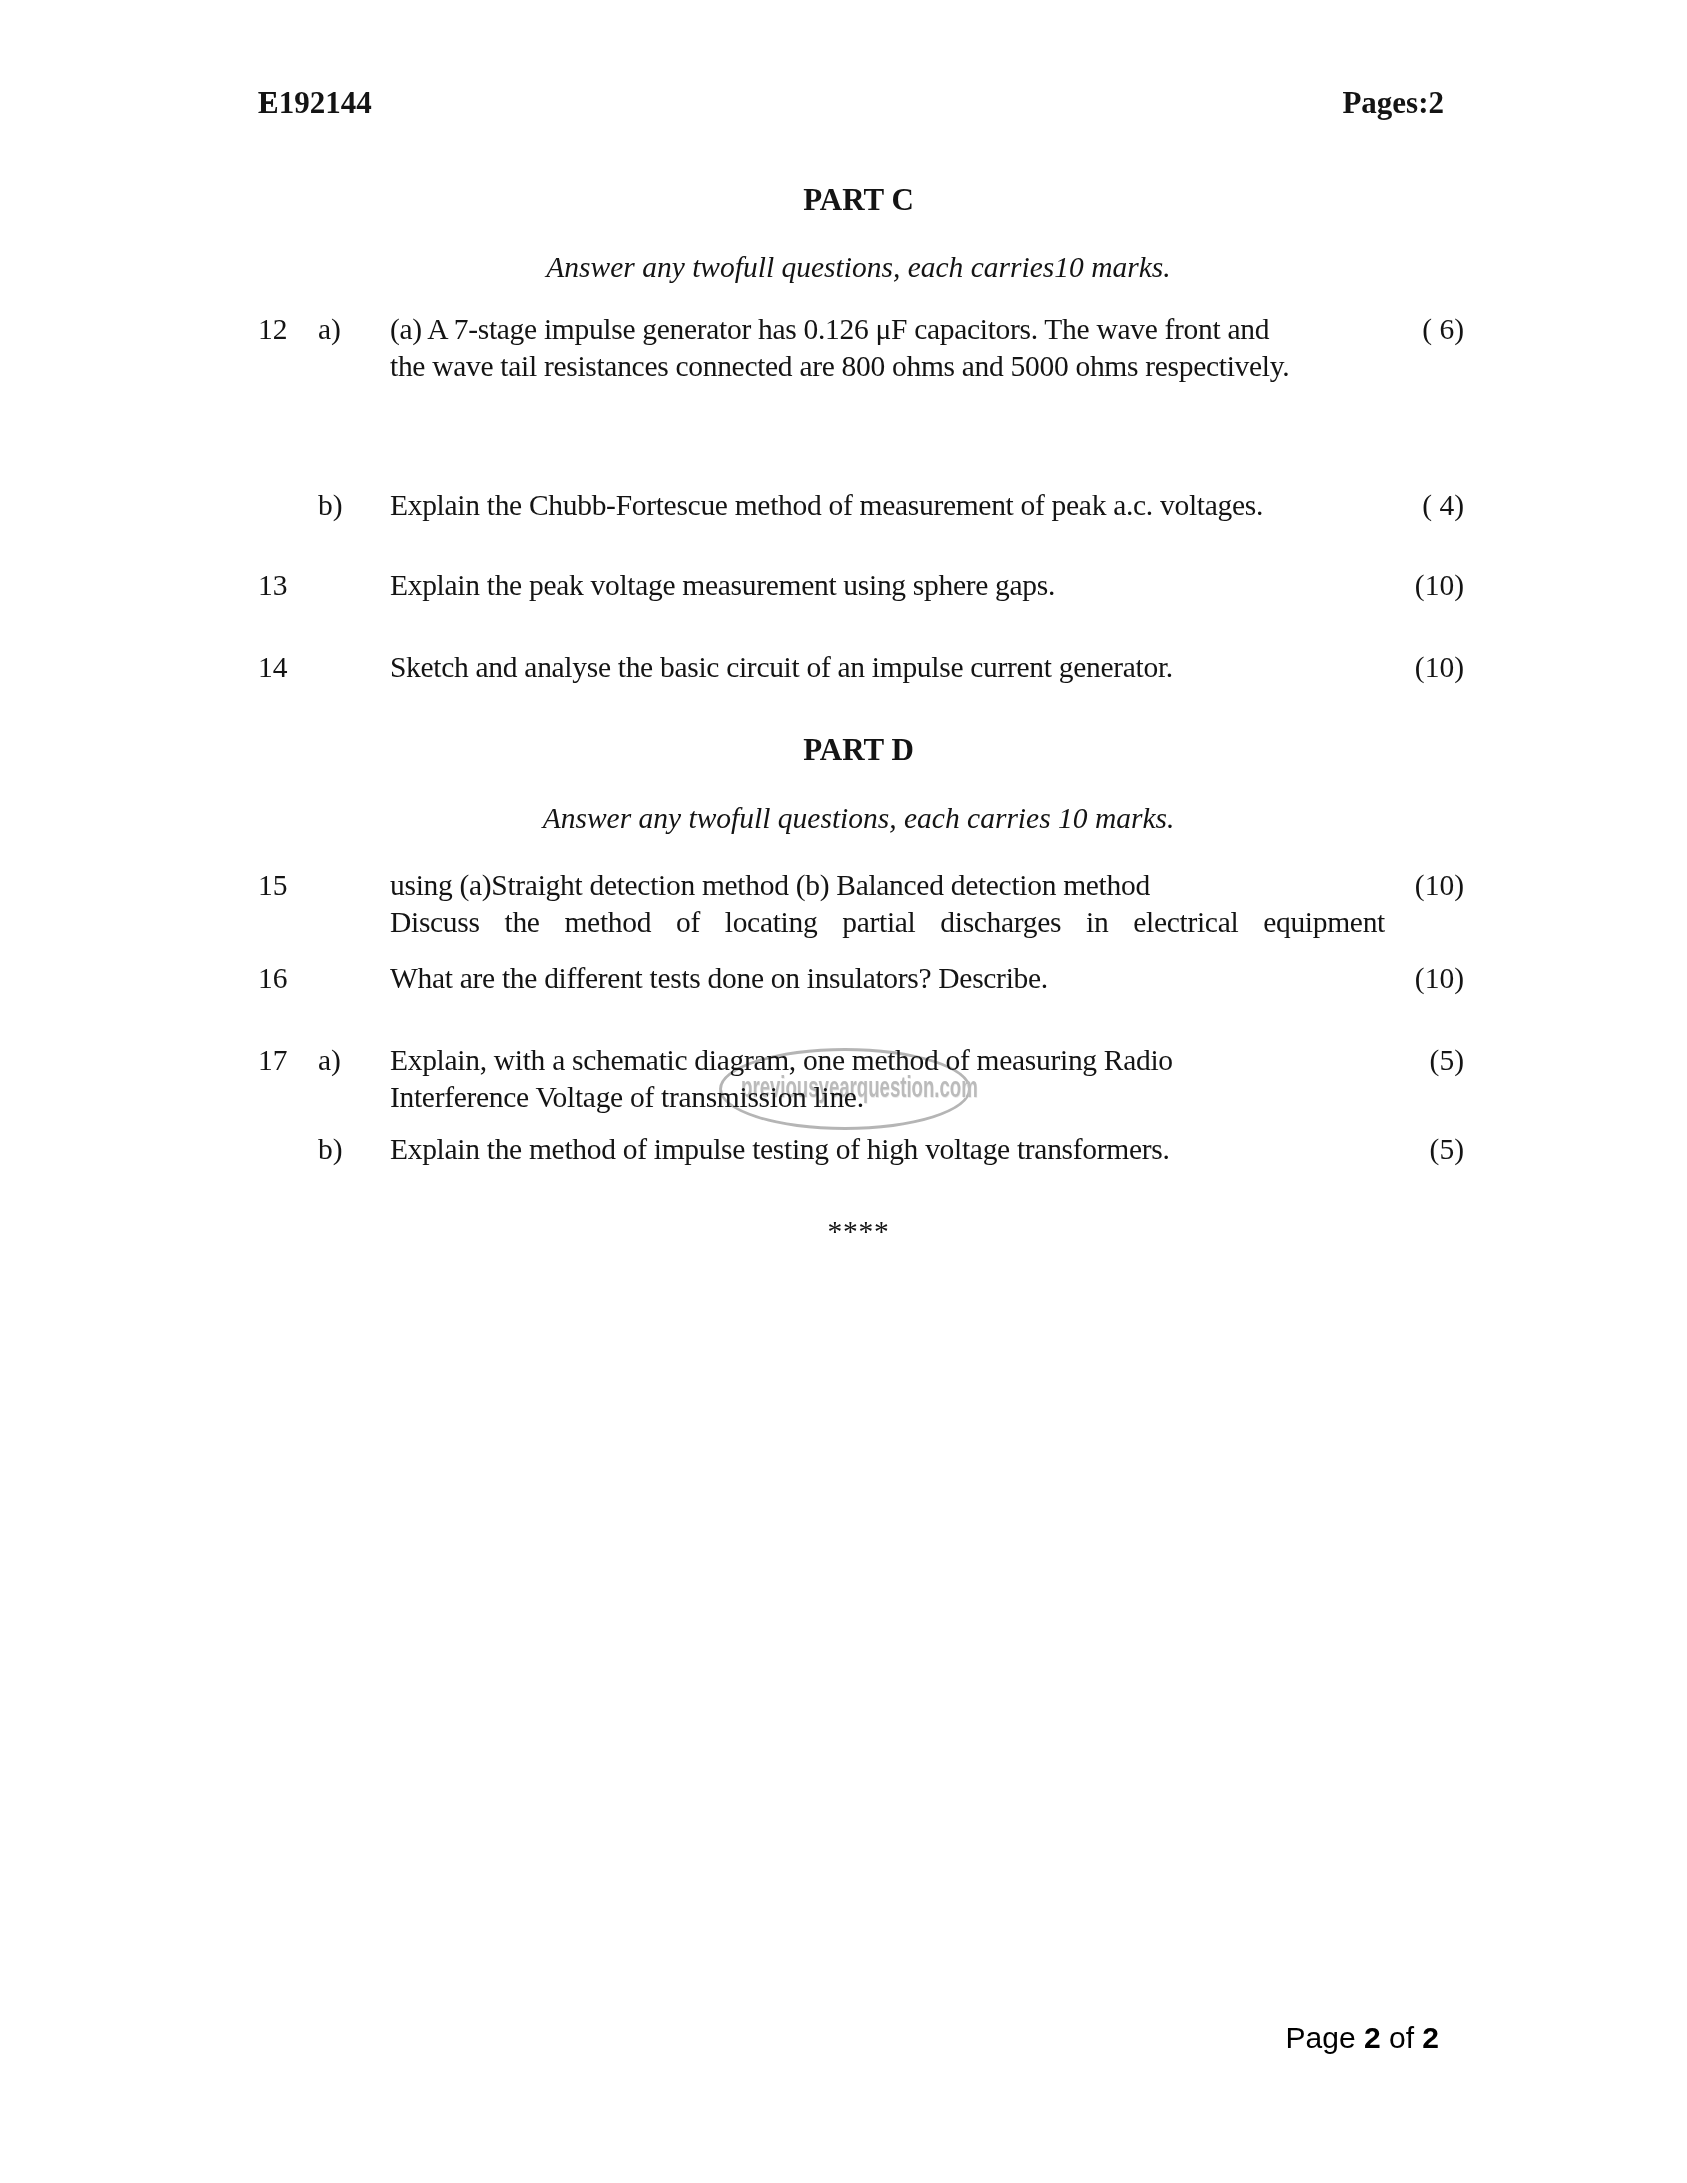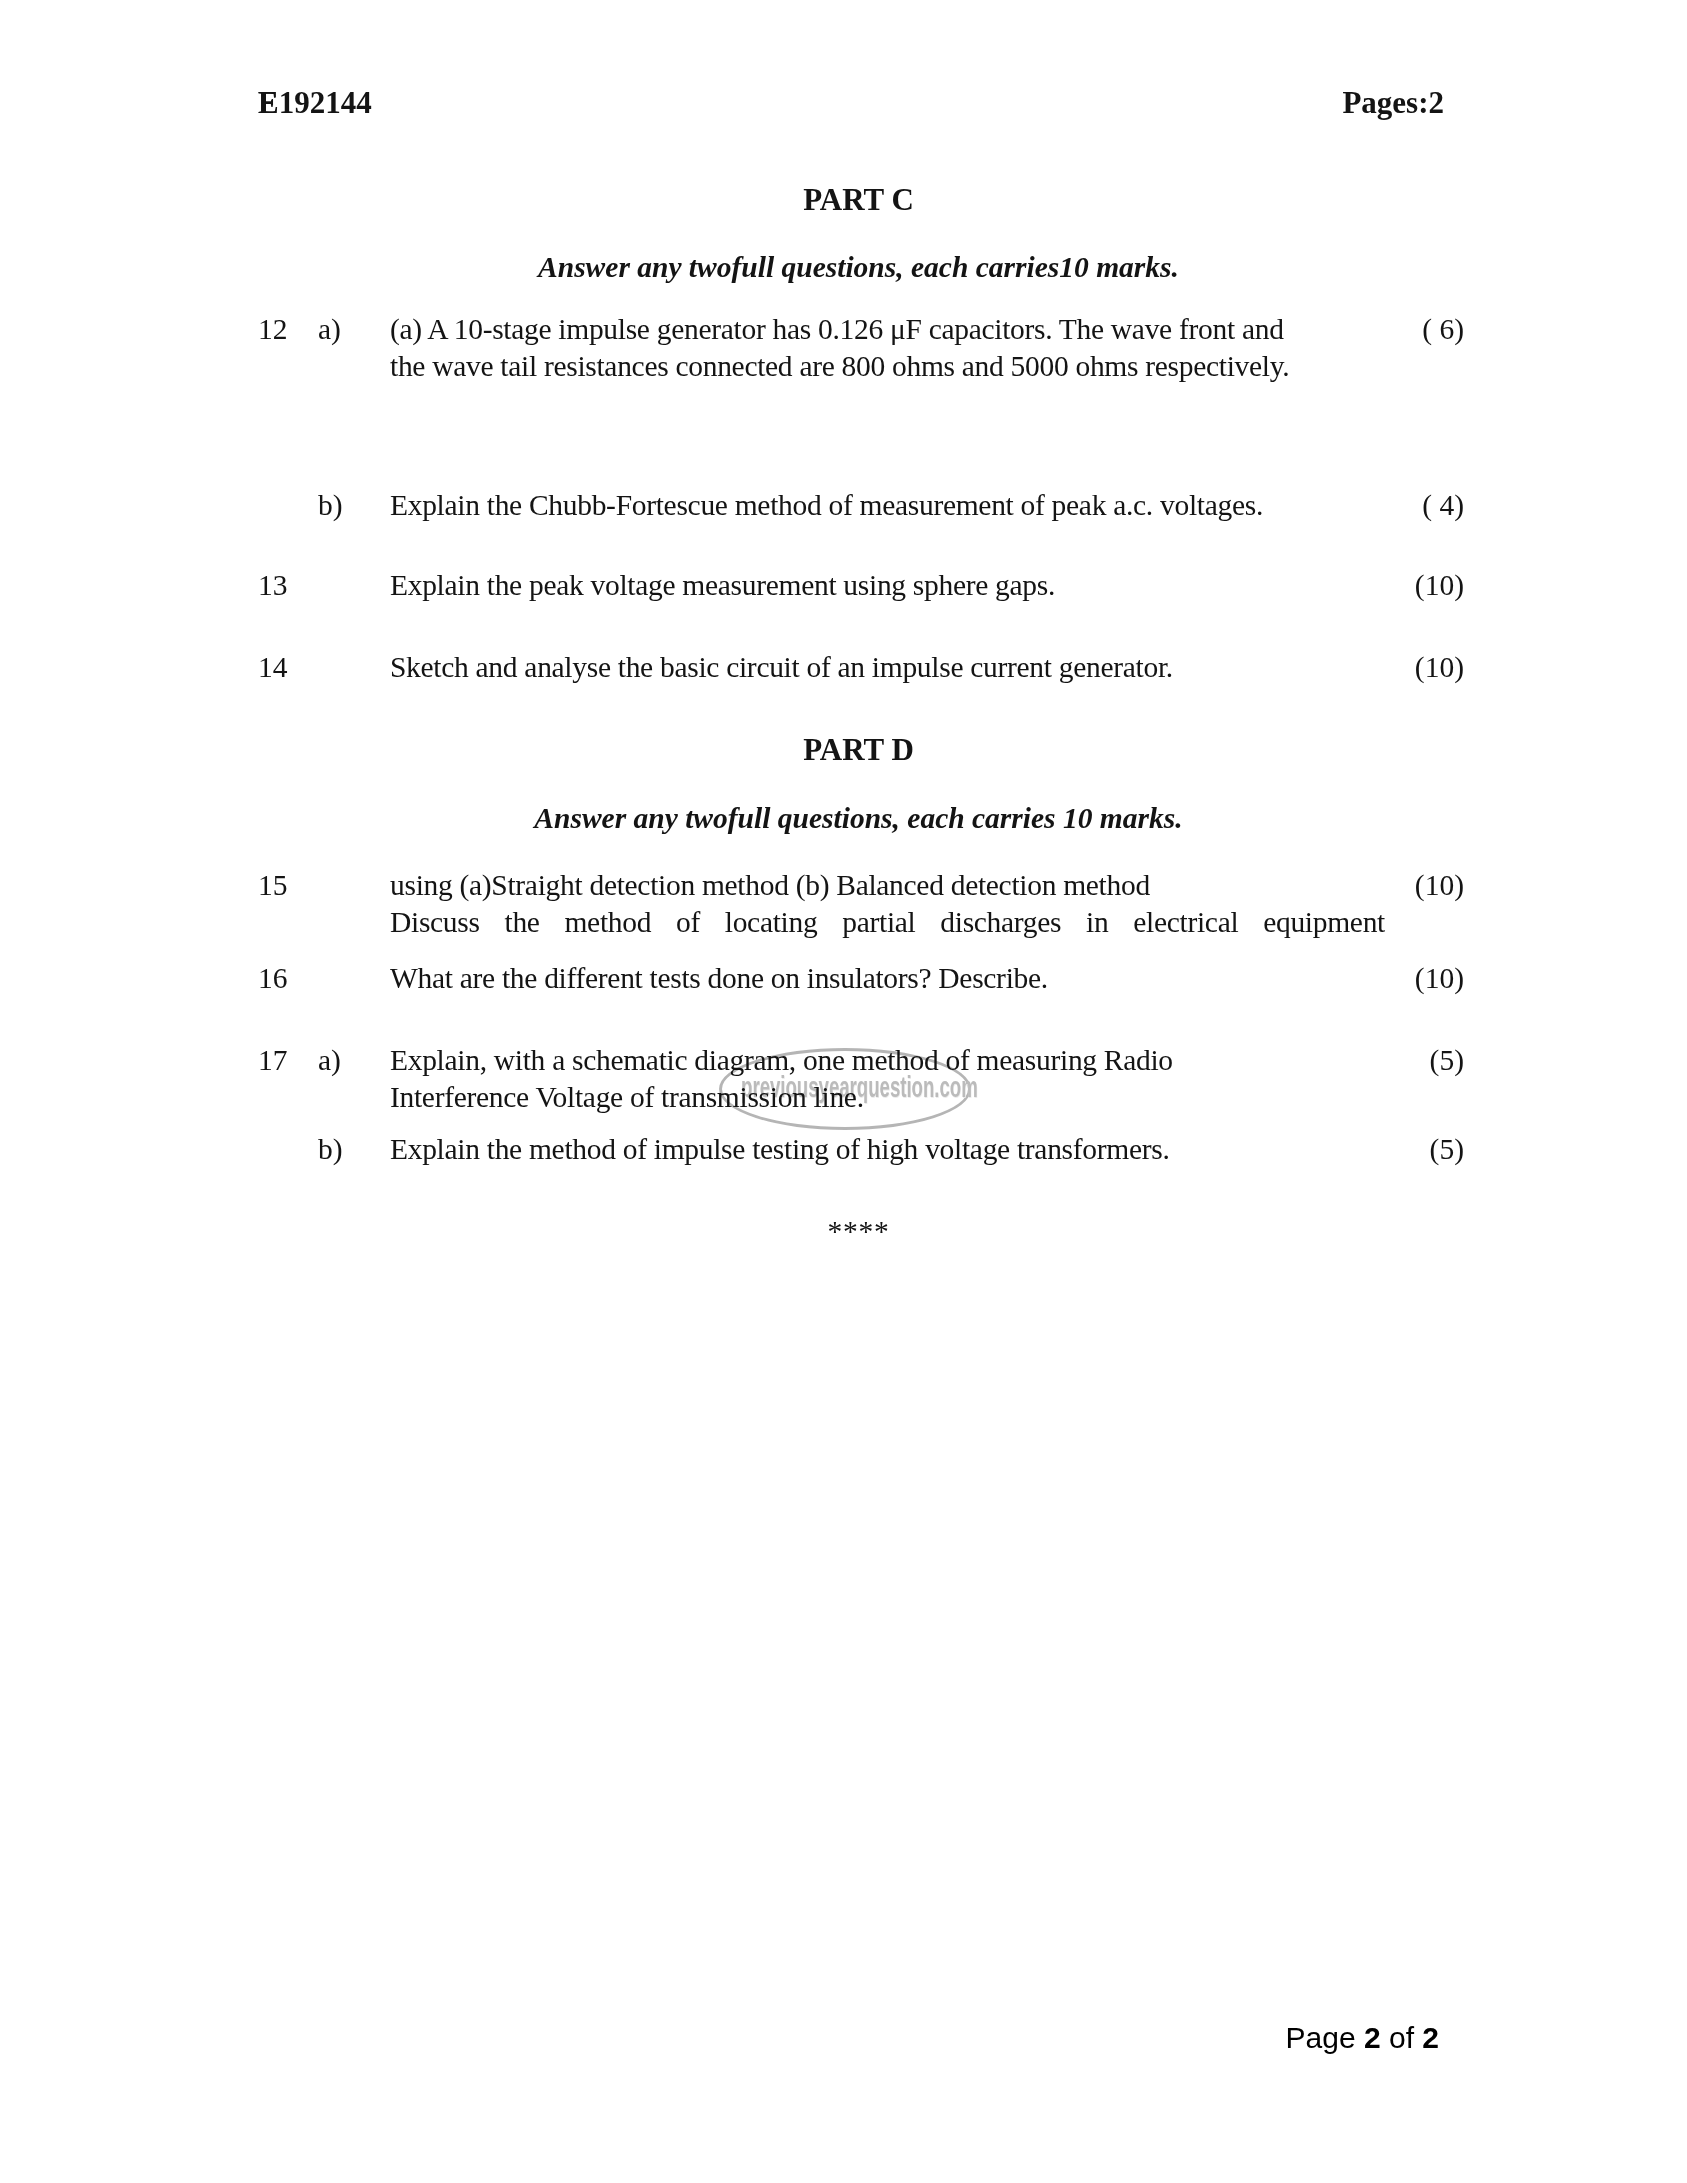--- a/index.html
+++ b/index.html
@@ -20,21 +20,21 @@
   .hdr-left{position:absolute; left:0; top:0; white-space:nowrap;}
   .hdr-center{position:absolute; left:0; width:100%; text-align:left; top:0; white-space:nowrap;}
   .hdr-right{position:absolute; right:0; top:0; white-space:nowrap;}
   
   .sec-heading{
     position:absolute; left:258px; width:1201px; text-align:center;
     font-weight:bold; font-size:31px; line-height:37px; white-space:nowrap;
   }
   .sec-instruction{
     position:absolute; left:258px; width:1201px; text-align:center;
-    font-weight:bold; font-style:italic; font-size:29.5px; line-height:37px; white-space:nowrap;
+    font-weight:normal; font-style:italic; font-size:29.5px; line-height:37px; white-space:nowrap;
   }
   
   .qrow{position:absolute; left:258px; width:1206px;}
   .qnum{position:absolute; left:0; top:0; font-size:29.5px; line-height:37px; white-space:nowrap;text-align:center;}
   .qletter{position:absolute; left:60px; top:0; font-size:29.5px; line-height:37px; white-space:nowrap;}
   .qtext{position:absolute; left:132px; top:0; width:995px;}
   .qline{font-size:29.5px; line-height:37px; letter-spacing:-0.3px; white-space:nowrap;}
   .qline.just{white-space:normal; text-align:justify; text-align-last:justify; letter-spacing:-0.3px;}
   .qmarks{
     position:absolute; left:1125px; top:0; width:81px; text-align:right;
@@ -83,21 +83,21 @@
       <span class="hdr-right">Pages:2</span>
     </div>
 
     <div class="sec-heading" style="top:181px">PART C</div>
     <div class="sec-instruction" style="top:249px">Answer any twofull questions, each carries10 marks.</div>
 
     <div class="qrow" style="top:311px">
       <div class="qnum">12</div>
       <div class="qletter">a)</div>
       <div class="qtext">
-        <div class="qline">(a) A 10-stage impulse generator has 0.126 μF capacitors. The wave front and</div>
+        <div class="qline">(a) A 7-stage impulse generator has 0.126 μF capacitors. The wave front and</div>
         <div class="qline">the wave tail resistances connected are 800 ohms and 5000 ohms respectively.</div>
       </div>
       <div class="qmarks">( 6)</div>
     </div>
 
     <div class="qrow" style="top:487px">
       <div class="qnum"></div>
       <div class="qletter">b)</div>
       <div class="qtext">
         <div class="qline">Explain the Chubb-Fortescue method of measurement of peak a.c. voltages.</div>

